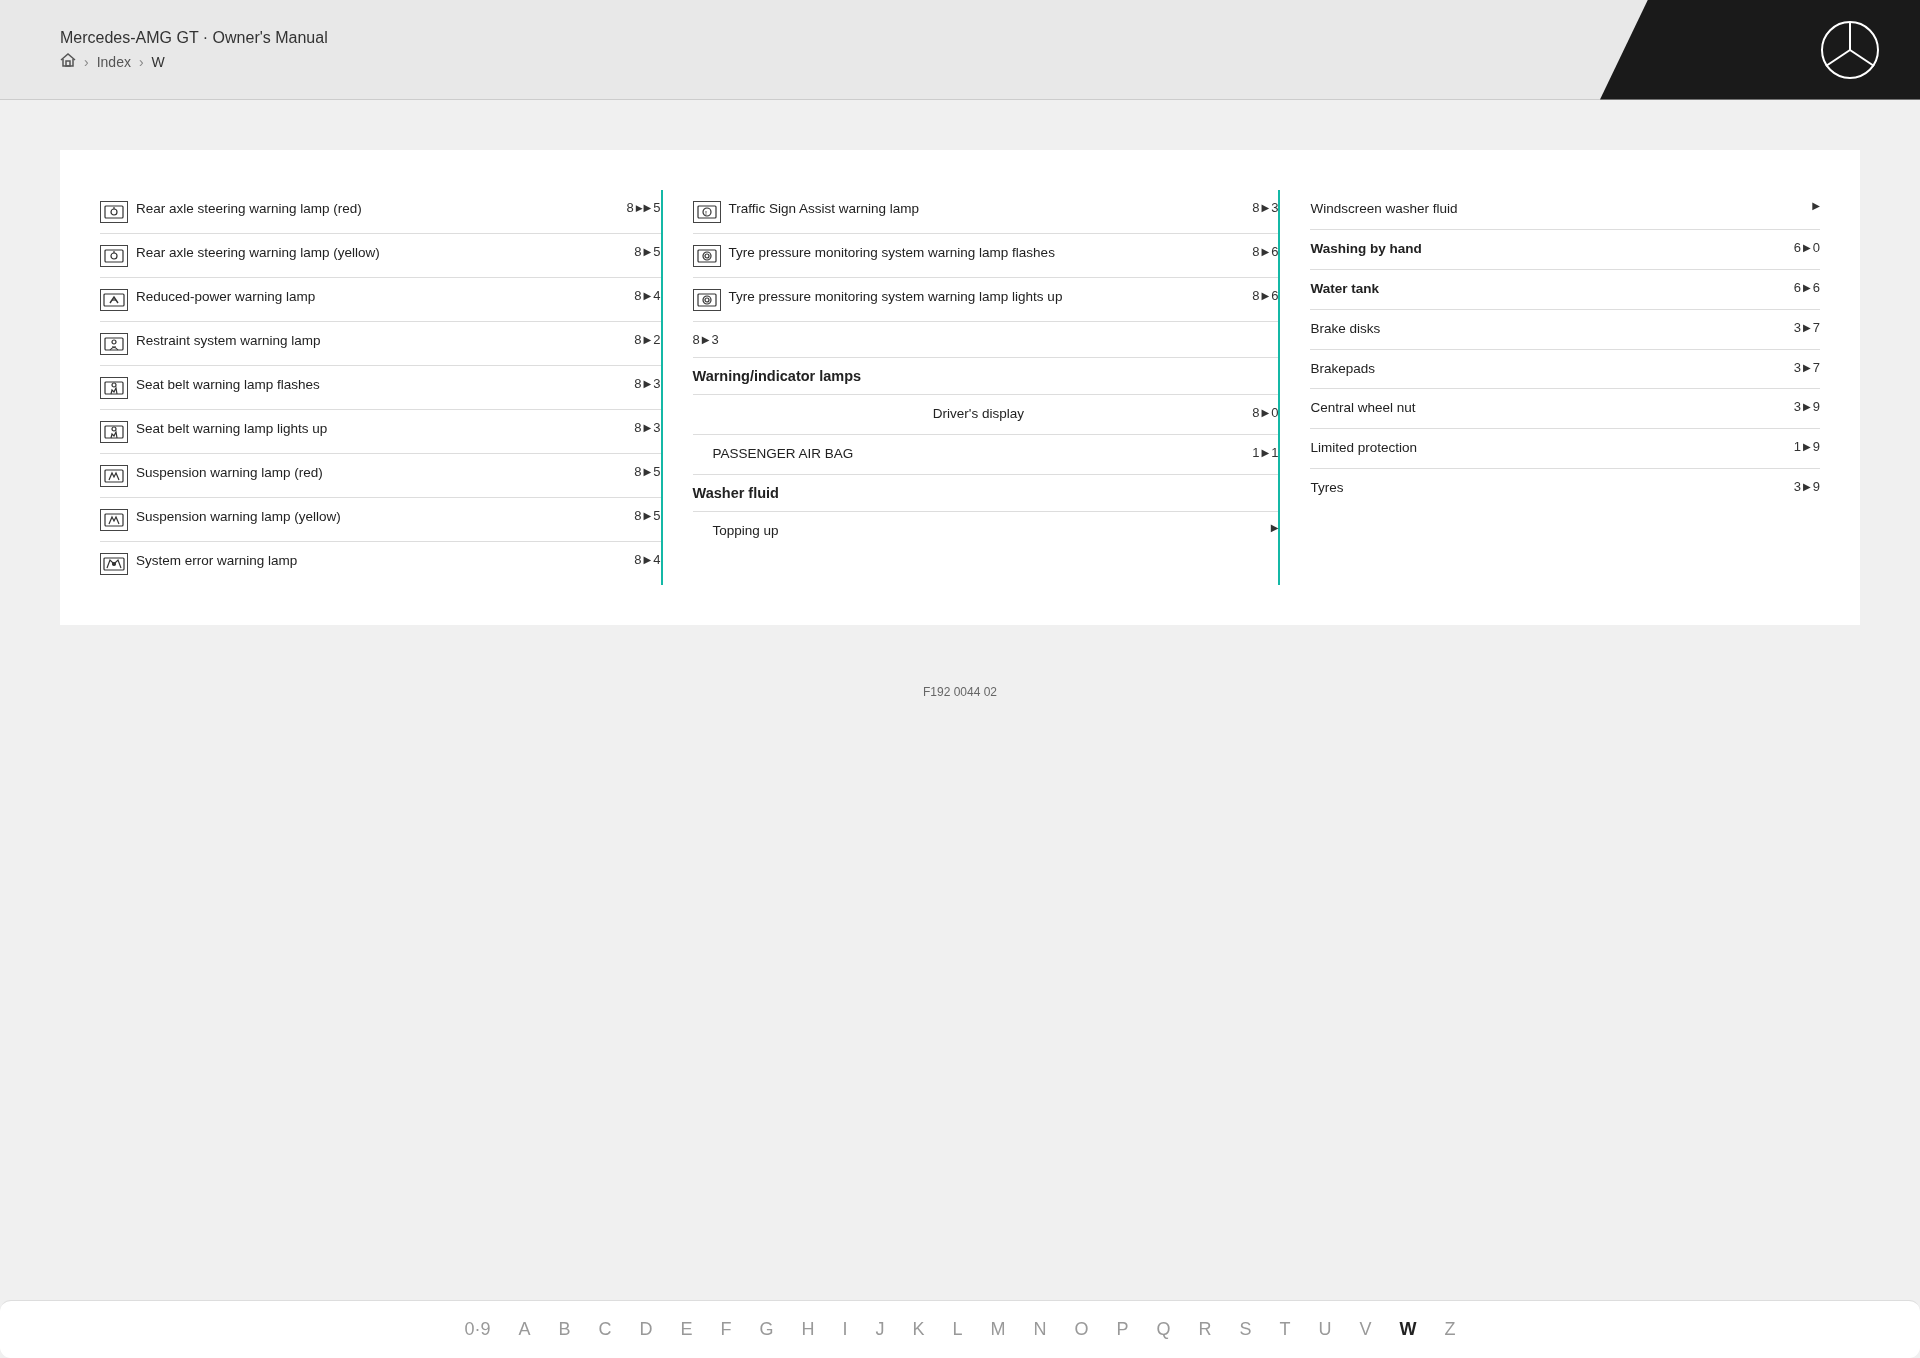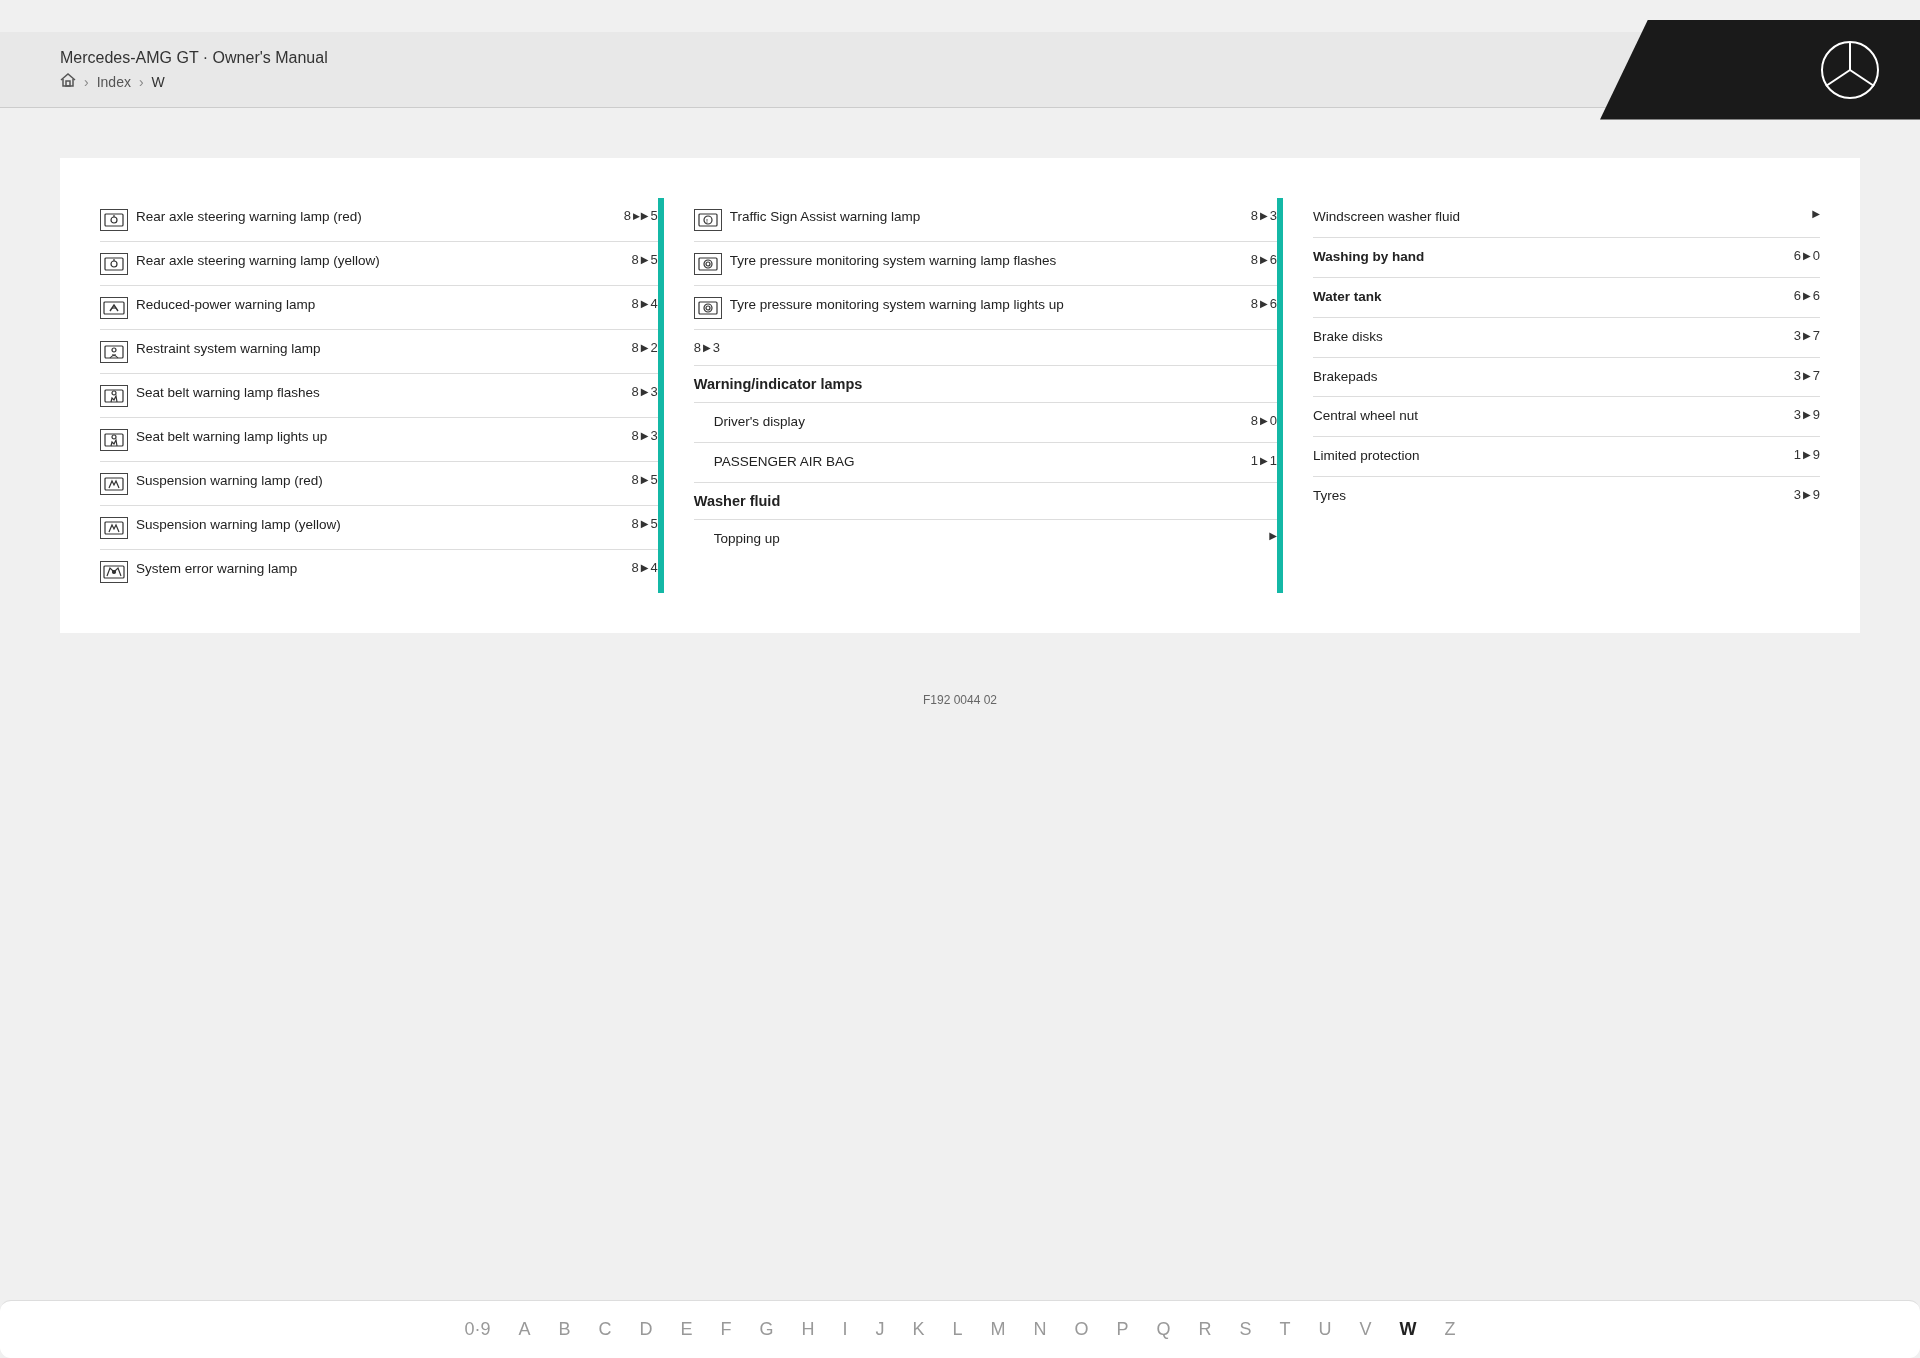--- a/index.html
+++ b/index.html
@@ -12,23 +12,22 @@
       color: #222;
     }
 
     
     .header {
       background: #e8e8e8;
       display: flex;
       align-items: center;
       justify-content: space-between;
       padding: 0 0 0 60px;
-      height: 76px;
+      height: 100px;
       border-bottom: 1px solid #ccc;
-      margin-top: 32px;
     }
     .header-left {}
     .header-title {
       font-size: 16px;
       color: #333;
       margin-bottom: 6px;
     }
     .breadcrumb {
       display: flex;
       align-items: center;
@@ -59,21 +58,21 @@
       background: white;
       margin: 50px 60px;
       padding: 40px;
       display: flex;
       gap: 0;
     }
 
     
     .col {
       flex: 1;
-      border-right: 6px solid #14b8a6;
+      border-right: 2px solid #14b8a6;
       padding-left: 10px;
     }
     .col:first-child { padding-left: 0; }
     .col:last-child { border-right: none; padding-right: 0; }
 
     
     .index-item {
       display: flex;
       align-items: flex-start;
       justify-content: space-between;
@@ -380,21 +379,21 @@
     </div>
 
     <div class="index-item">
       <span class="item-page">8<span style="font-size:10px; margin:0 1px;">▶</span>3</span>
     </div>
 
     <div class="section-header">
       <span class="section-title">Warning/indicator lamps</span>
     </div>
 
-    <div class="index-item" style="padding-left: 20px;">
+    <div class="index-item" style="padding-left: 20px; text-align: center;">
       <div class="item-left">
         <span class="item-text">Driver's display</span>
       </div>
       <span class="item-page">8<span style="font-size:10px; margin:0 1px;">▶</span>0</span>
     </div>
 
     <div class="index-item" style="padding-left: 20px;">
       <div class="item-left">
         <span class="item-text">PASSENGER AIR BAG</span>
       </div>

